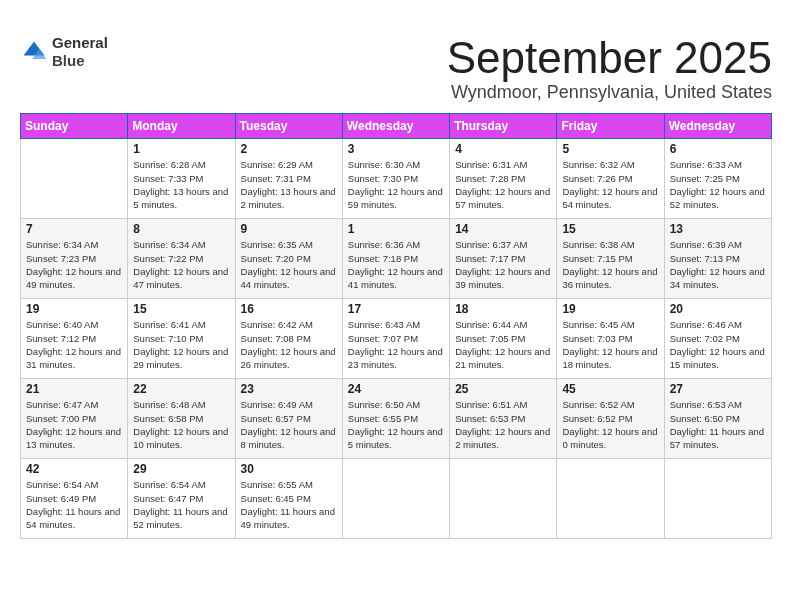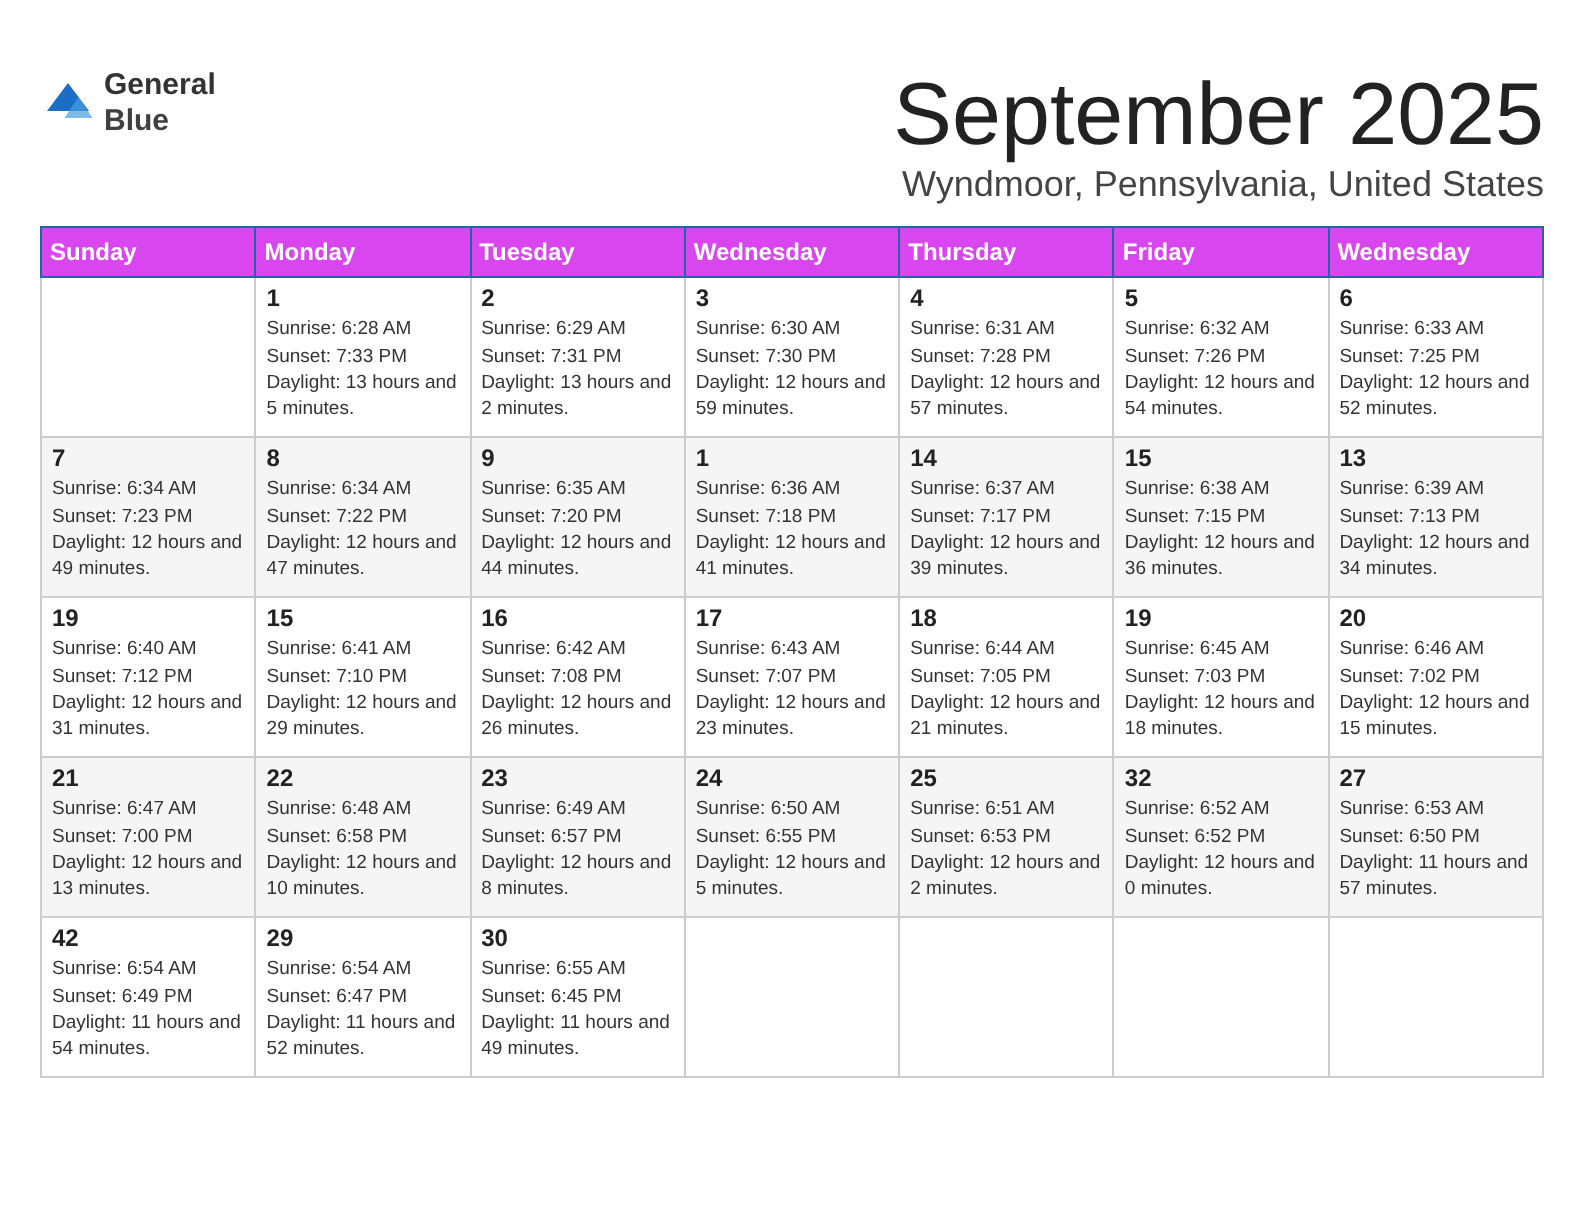--- a/index.html
+++ b/index.html
@@ -227,21 +227,21 @@
           </td>
           <td>
             <div class="day-num">24</div>
             <div class="day-info">Sunrise: 6:50 AM<br>Sunset: 6:55 PM<br>Daylight: 12 hours and 5 minutes.</div>
           </td>
           <td>
             <div class="day-num">25</div>
             <div class="day-info">Sunrise: 6:51 AM<br>Sunset: 6:53 PM<br>Daylight: 12 hours and 2 minutes.</div>
           </td>
           <td>
-            <div class="day-num">32</div>
+            <div class="day-num">45</div>
             <div class="day-info">Sunrise: 6:52 AM<br>Sunset: 6:52 PM<br>Daylight: 12 hours and 0 minutes.</div>
           </td>
           <td>
             <div class="day-num">27</div>
             <div class="day-info">Sunrise: 6:53 AM<br>Sunset: 6:50 PM<br>Daylight: 11 hours and 57 minutes.</div>
           </td>
         </tr>
         <tr>
           <td>
             <div class="day-num">42</div>

